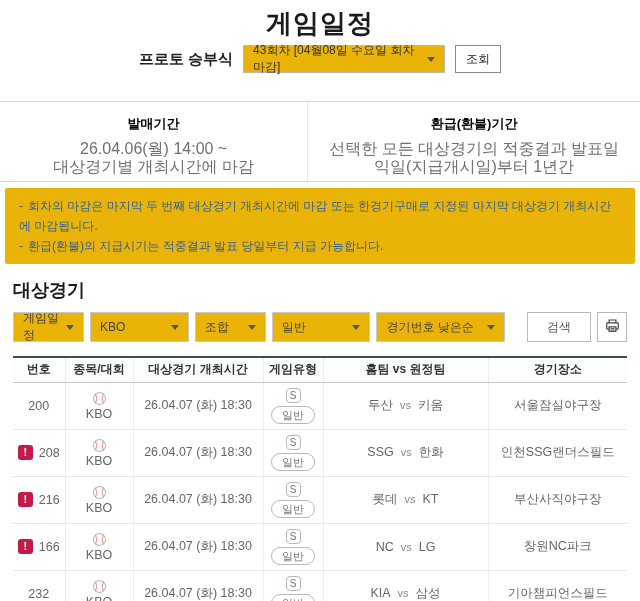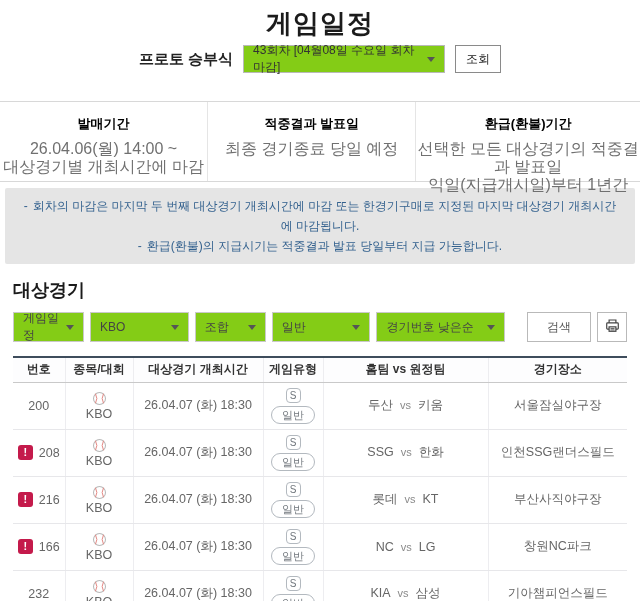--- a/index.html
+++ b/index.html
@@ -15,21 +15,21 @@
   .page-title {
     text-align: center; font-size: 26px; line-height: 30px;
     font-weight: bold; color: #1b1b1b; margin: 8px 0 7px; letter-spacing: 1px;
   }
   .selector-row {
     display: flex; justify-content: center; align-items: center;
     gap: 10px; margin-bottom: 28px;
   }
   .selector-label { font-size: 15px; font-weight: bold; color: #222; }
   .select {
-    background: #84cc16; border: 1px solid #b9b9b9; height: 28px;
+    background: #eab308; border: 1px solid #b9b9b9; height: 28px;
     display: flex; align-items: center; justify-content: space-between;
     padding: 0 9px; font-size: 12px; color: #333; cursor: pointer;
   }
   .round-select { width: 202px; }
   .caret {
     width: 0; height: 0; flex: 0 0 auto;
     border-left: 4px solid transparent; border-right: 4px solid transparent;
     border-top: 5px solid #555; margin-left: 6px;
   }
   .btn {
@@ -44,23 +44,22 @@
     display: flex; height: 81px; text-align: center;
   }
   .info-col { flex: 1 1 0; padding-top: 13px; }
   .info-col + .info-col { border-left: 1px solid #e5e5e5; }
   .info-col:last-child { flex: 1.08 1 0; }
   .info-title { font-size: 13px; font-weight: bold; color: #000000; margin-bottom: 7px; }
   .info-line { font-size: 16px; color: #707070; line-height: 18px; }
 
   
   .notes {
-    margin: 6px 5px 0; background: #e5e5e5; border-radius: 2px;
+    margin: 6px 5px 0; background: #eab308; border-radius: 2px;
     padding: 8px 14px;
-    text-align: center;
   }
   .note-line { font-size: 12px; color: #33618e; line-height: 20px; }
   .note-bullet { margin-right: 5px; }
 
   
   .section-title { font-size: 18px; font-weight: bold; color: #1b1b1b; margin: 14px 0 10px 13px; }
 
   
   .filter-row { display: flex; align-items: center; gap: 6px; margin: 0 13px; height: 30px; }
   .filter-row .select { height: 30px; border-color: #c9c9c9; color: #444; }
@@ -129,24 +128,20 @@
       <span class="caret"></span>
     </div>
     <button class="btn">조회</button>
   </div>
 
   <div class="info-strip">
     <div class="info-col">
       <div class="info-title">발매기간</div>
       <div class="info-line">26.04.06(월) 14:00 ~</div>
       <div class="info-line">대상경기별 개최시간에 마감</div>
-    </div>
-    <div class="info-col">
-      <div class="info-title">적중결과 발표일</div>
-      <div class="info-line">최종 경기종료 당일 예정</div>
     </div>
     <div class="info-col">
       <div class="info-title">환급(환불)기간</div>
       <div class="info-line">선택한 모든 대상경기의 적중결과 발표일</div>
       <div class="info-line">익일(지급개시일)부터 1년간</div>
     </div>
   </div>
 
   <div class="notes">
     <div class="note-line"><span class="note-bullet">-</span><span>회차의 마감은 마지막 두 번째 대상경기 개최시간에 마감 또는 한경기구매로 지정된 마지막 대상경기 개최시간에 마감됩니다.</span></div>

